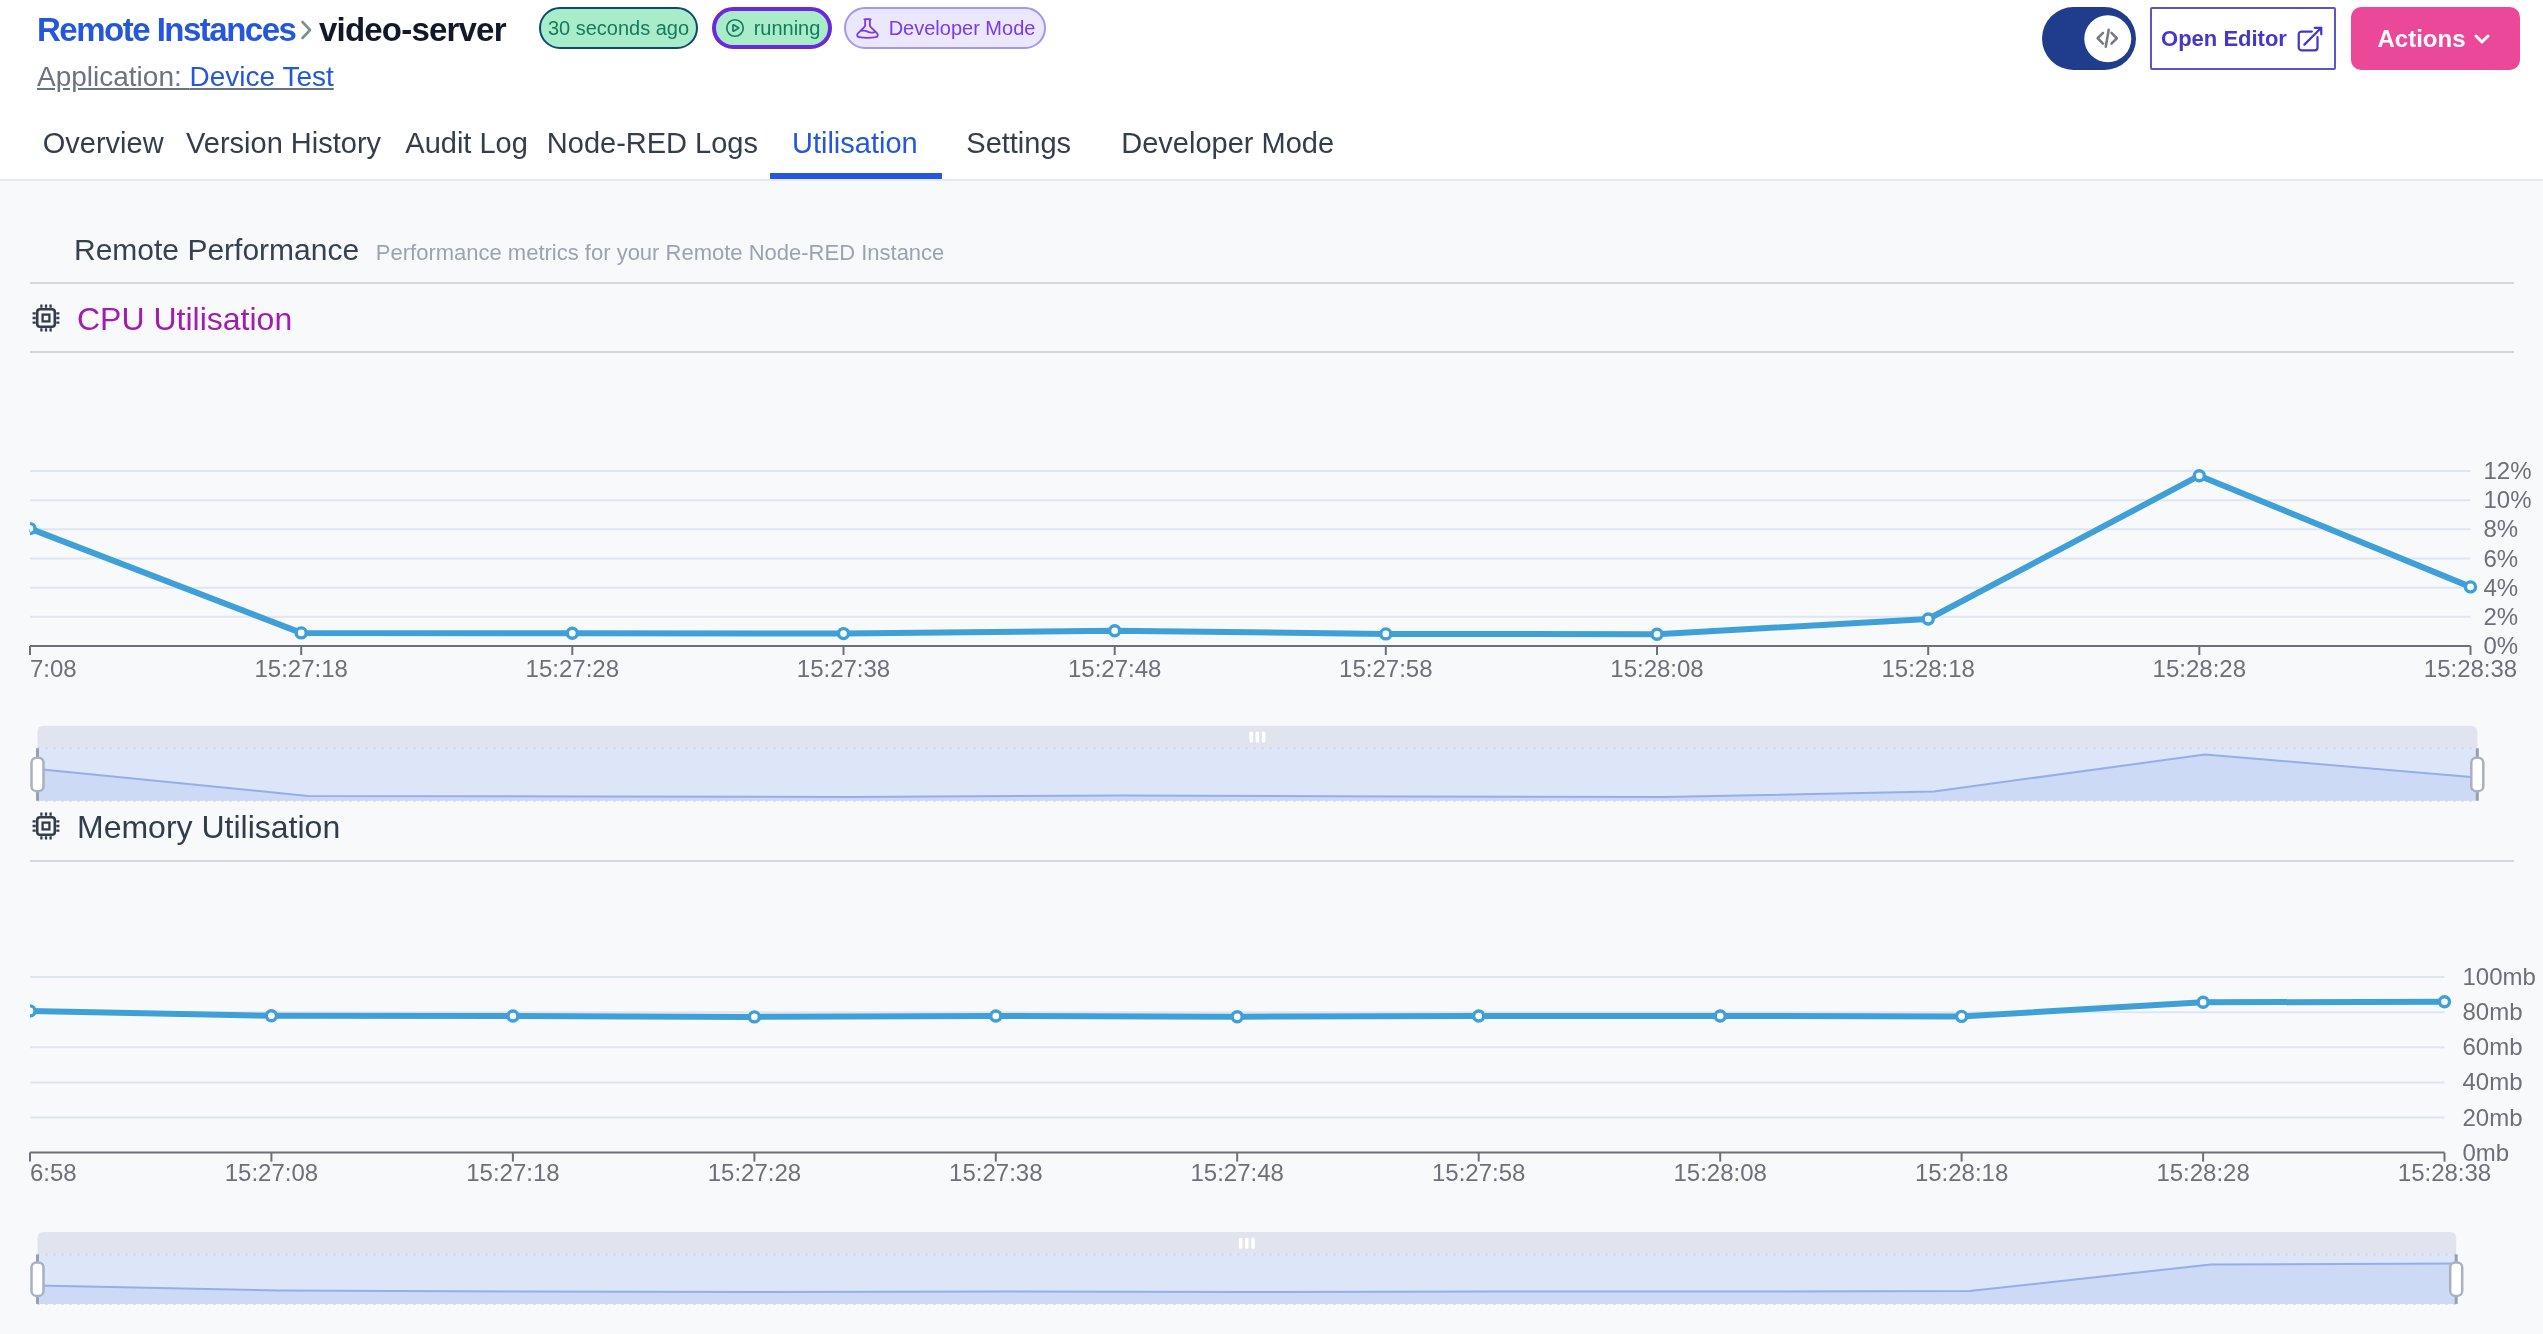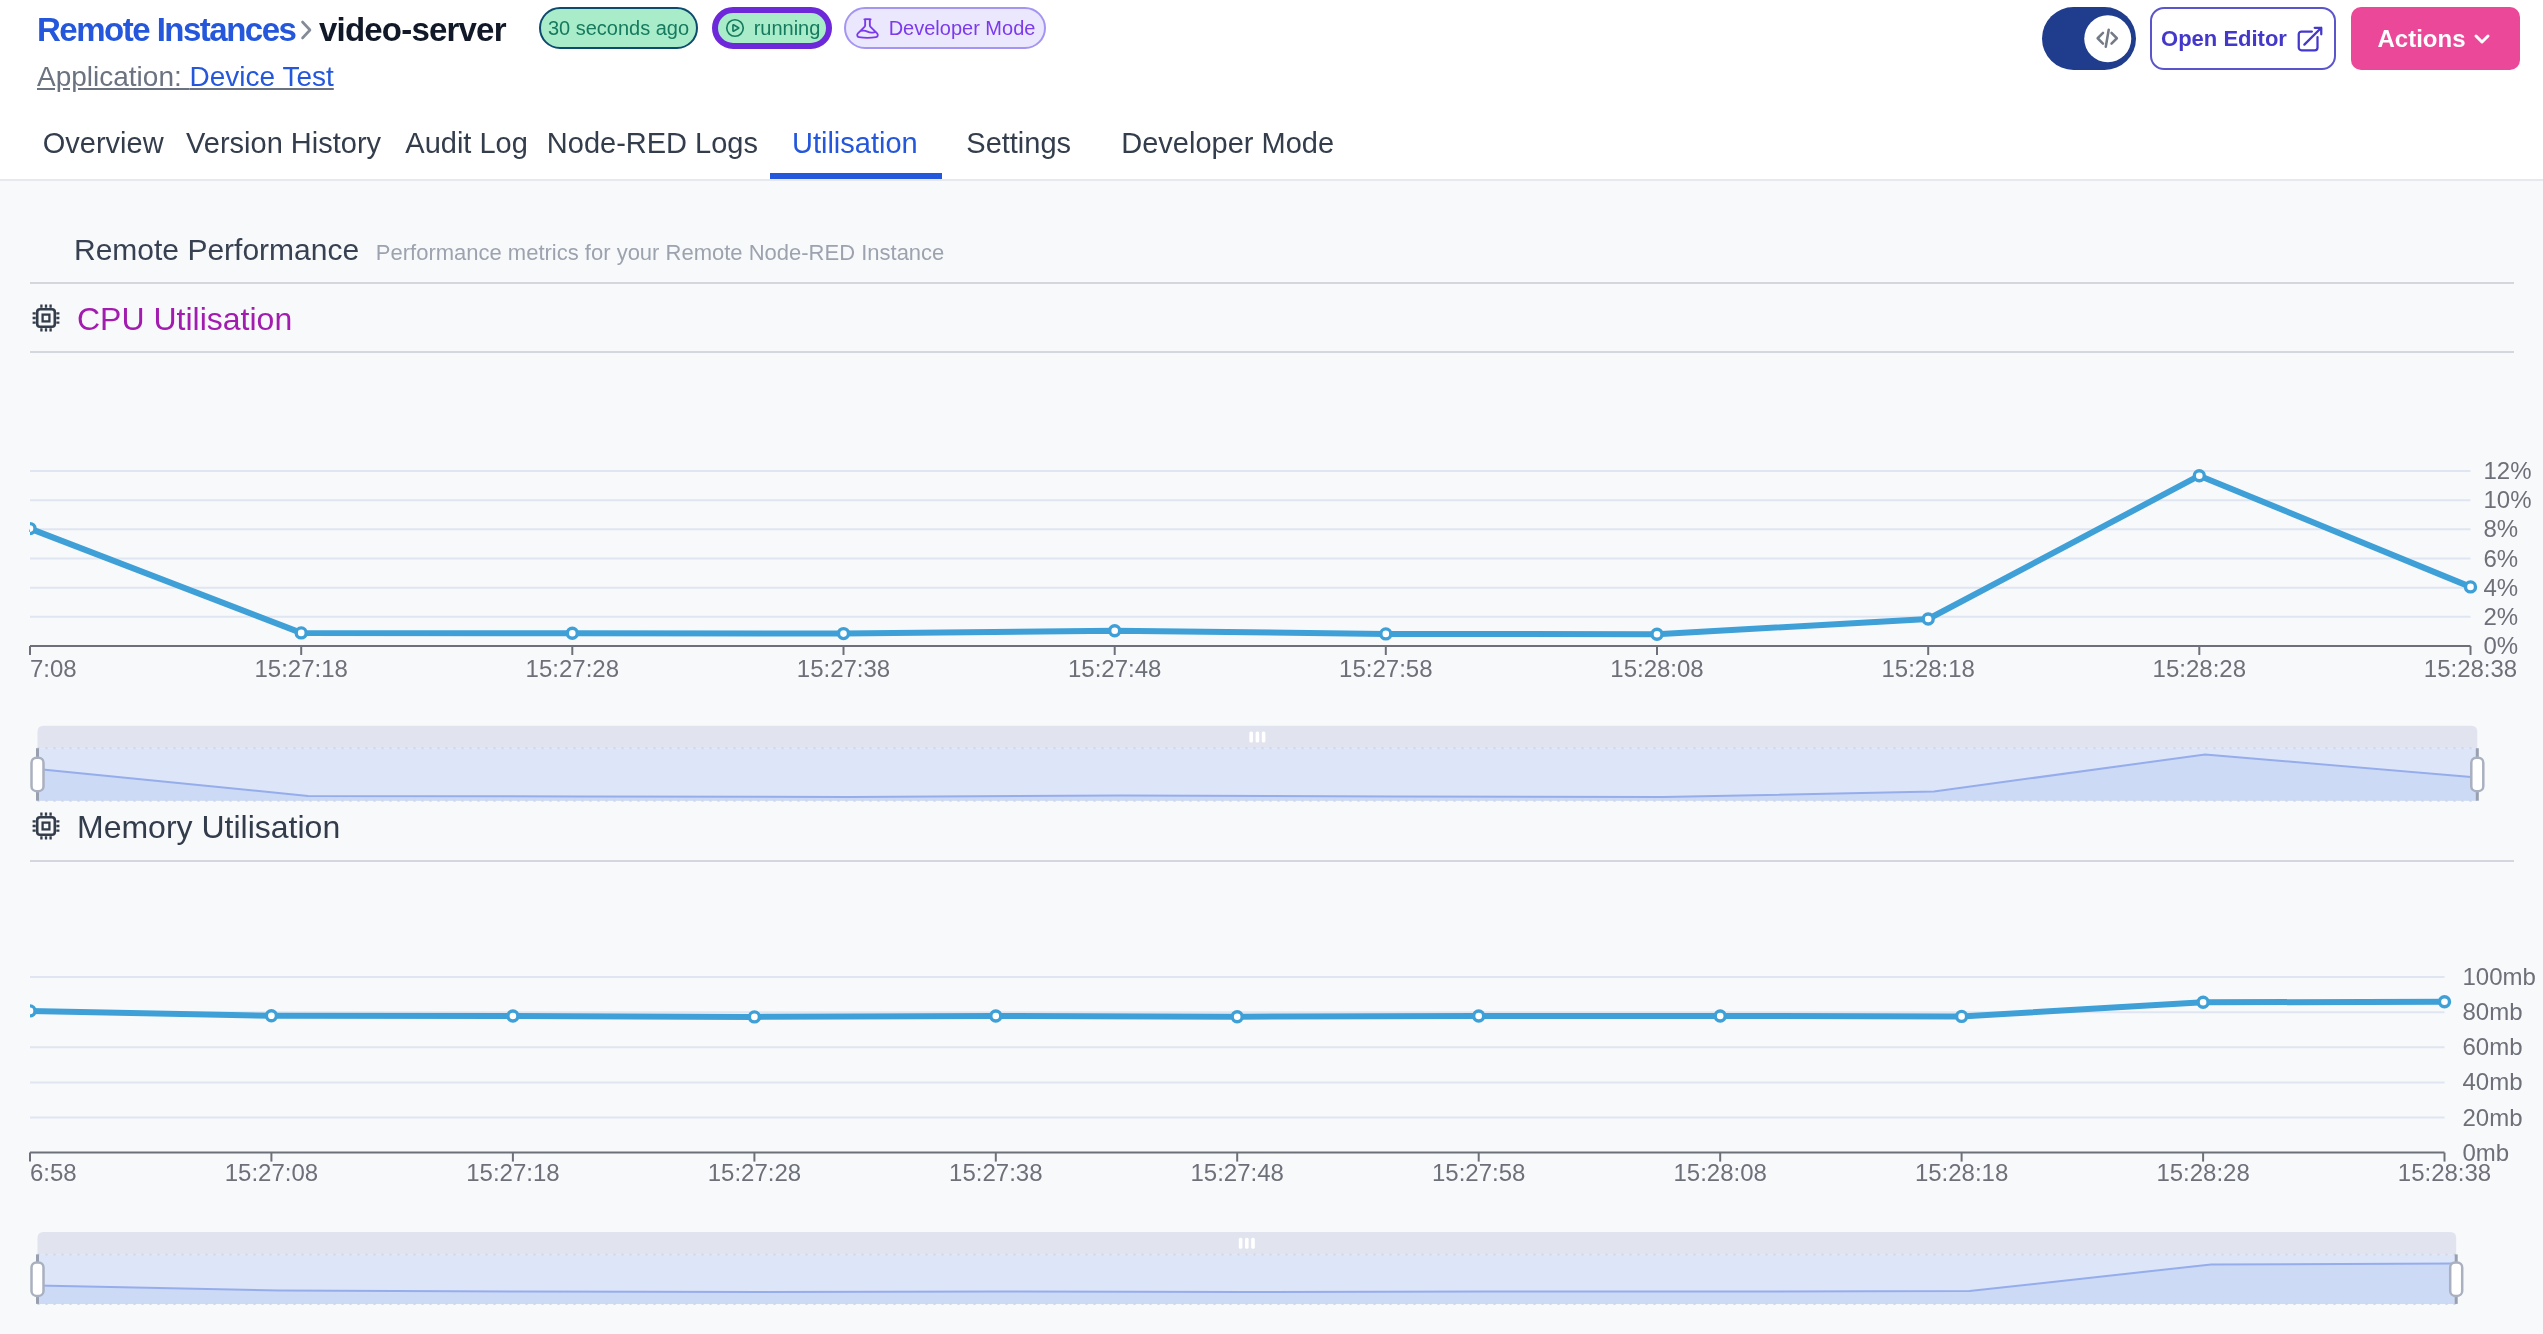--- a/index.html
+++ b/index.html
@@ -12,21 +12,21 @@
 
   <div class="abs" style="left:0;top:179px;width:2543px;height:1155px;background:#f8f9fb;border-top:2px solid #e6e8ec;"></div>
 
   <div class="abs" style="left:37px;top:11px;font-size:33px;font-weight:700;letter-spacing:-1.5px;color:#2457db;">Remote Instances</div>
   <svg class="abs" style="left:298px;top:18px;" width="16" height="24" viewBox="0 0 16 24">
       <path d="M4.5 4 L12 12 L4.5 20" fill="none" stroke="#848b98" stroke-width="2.6" stroke-linecap="round" stroke-linejoin="round"></path>
     </svg>
   <div class="abs" style="left:319px;top:11px;font-size:33px;font-weight:700;letter-spacing:-0.8px;color:#111827;">video-server</div>
 
   <div class="abs" style="left:539px;top:7px;width:159px;height:42px;border-radius:21px;background:#a8ecca;border:2px solid #0c4a6e;color:#157a5e;font-size:20px;display:flex;align-items:center;justify-content:center;white-space:nowrap;">30 seconds ago</div>
-  <div class="abs" style="left:712px;top:7px;width:120px;height:42px;border-radius:21px;background:#a8ecca;border:6px solid #6d28d9;color:#157a5e;font-size:20px;display:flex;align-items:center;justify-content:center;gap:8px;white-space:nowrap;">
+  <div class="abs" style="left:712px;top:7px;width:120px;height:42px;border-radius:21px;background:#a8ecca;border:4px solid #6d28d9;color:#157a5e;font-size:20px;display:flex;align-items:center;justify-content:center;gap:8px;white-space:nowrap;">
       <svg width="22" height="22" viewBox="0 0 24 24" fill="none" stroke="#157a5e" stroke-width="1.8" stroke-linecap="round" stroke-linejoin="round">
         <path d="M21 12a9 9 0 1 1-18 0 9 9 0 0 1 18 0Z"></path>
         <path d="M15.91 11.672a.375.375 0 0 1 0 .656l-5.603 3.113a.375.375 0 0 1-.557-.328V8.887c0-.286.307-.466.557-.328l5.603 3.113Z"></path>
       </svg>
       <span>running</span>
     </div>
   <div class="abs" style="left:844px;top:7px;width:202px;height:42px;border-radius:21px;background:#ebe7fd;border:2px solid #a595f2;color:#7c3aed;font-size:20px;display:flex;align-items:center;justify-content:center;gap:9px;white-space:nowrap;">
       <svg width="25" height="25" viewBox="0 0 24 24" fill="none" stroke="#7c3aed" stroke-width="1.8" stroke-linecap="round" stroke-linejoin="round">
         <path d="M9.75 3.104v5.714a2.25 2.25 0 0 1-.659 1.591L5 14.5M9.75 3.104c-.251.023-.501.05-.75.082m.75-.082a24.301 24.301 0 0 1 4.5 0m0 0v5.714c0 .597.237 1.17.659 1.591L19.8 15.3M14.25 3.104c.251.023.501.05.75.082M19.8 15.3l-1.57.393A9.065 9.065 0 0 1 12 15a9.065 9.065 0 0 0-6.23-.693L5 14.5m14.8.8 1.402 1.402c1.232 1.232.65 3.318-1.067 3.611A48.309 48.309 0 0 1 12 21c-2.773 0-5.491-.235-8.135-.687-1.718-.293-2.3-2.379-1.067-3.61L5 14.5"></path>
       </svg>
@@ -37,21 +37,21 @@
 
   <div class="abs" style="left:2042px;top:7px;width:94px;height:63px;border-radius:32px;background:#203c8c;">
     <div class="abs" style="left:65.5px;top:31.5px;width:47.5px;height:47.5px;border-radius:50%;background:#fff;transform:translate(-50%,-50%);display:flex;align-items:center;justify-content:center;">
         <svg width="32" height="32" viewBox="0 0 24 24" fill="none" stroke="#747a86" stroke-width="1.9" stroke-linecap="round" stroke-linejoin="round">
           <path d="m8.8 8-4 4 4 4"></path>
           <path d="m15.2 8 4 4-4 4"></path>
           <path d="m13.1 5.6-2.2 12.8"></path>
         </svg>
       </div>
   </div>
-  <div class="abs" style="left:2150px;top:7px;width:186px;height:63px;border-radius:14px;background:#fff;border:2px solid #5b55cc;color:#4338ca;font-size:22px;font-weight:700;display:flex;align-items:center;justify-content:center;gap:8px;white-space:nowrap;">
+  <div class="abs" style="left:2150px;top:7px;width:186px;height:63px;border-radius:2px;background:#fff;border:2px solid #5b55cc;color:#4338ca;font-size:22px;font-weight:700;display:flex;align-items:center;justify-content:center;gap:8px;white-space:nowrap;">
       <span>Open Editor</span>
       <svg width="30" height="30" viewBox="0 0 24 24" fill="none" stroke="#4338ca" stroke-width="1.8" stroke-linecap="round" stroke-linejoin="round">
         <path d="M13.5 6H5.25A2.25 2.25 0 0 0 3 8.25v10.5A2.25 2.25 0 0 0 5.25 21h10.5A2.25 2.25 0 0 0 18 18.75V10.5"></path>
         <path d="M7.5 16.5 21 3m0 0h-5.25M21 3v5.25"></path>
       </svg>
     </div>
   <div class="abs" style="left:2351px;top:7px;width:169px;height:63px;border-radius:10px;background:#ec4899;color:#fff;font-size:24px;font-weight:700;display:flex;align-items:center;justify-content:center;gap:4px;white-space:nowrap;">
       <span>Actions</span>
       <svg width="24" height="24" viewBox="0 0 24 24" fill="none" stroke="#ffffff" stroke-width="3" stroke-linecap="round" stroke-linejoin="round">
         <path d="m6 9 6 6 6-6"></path>

